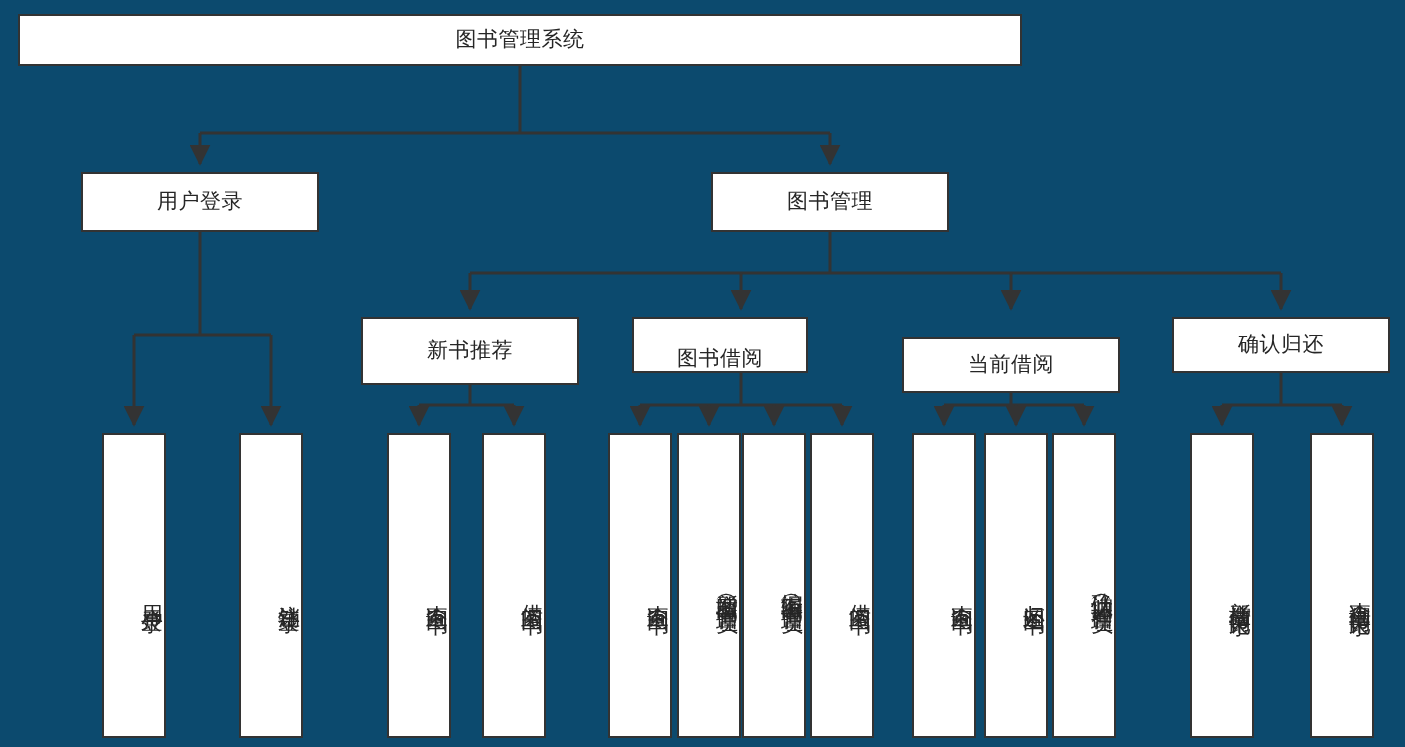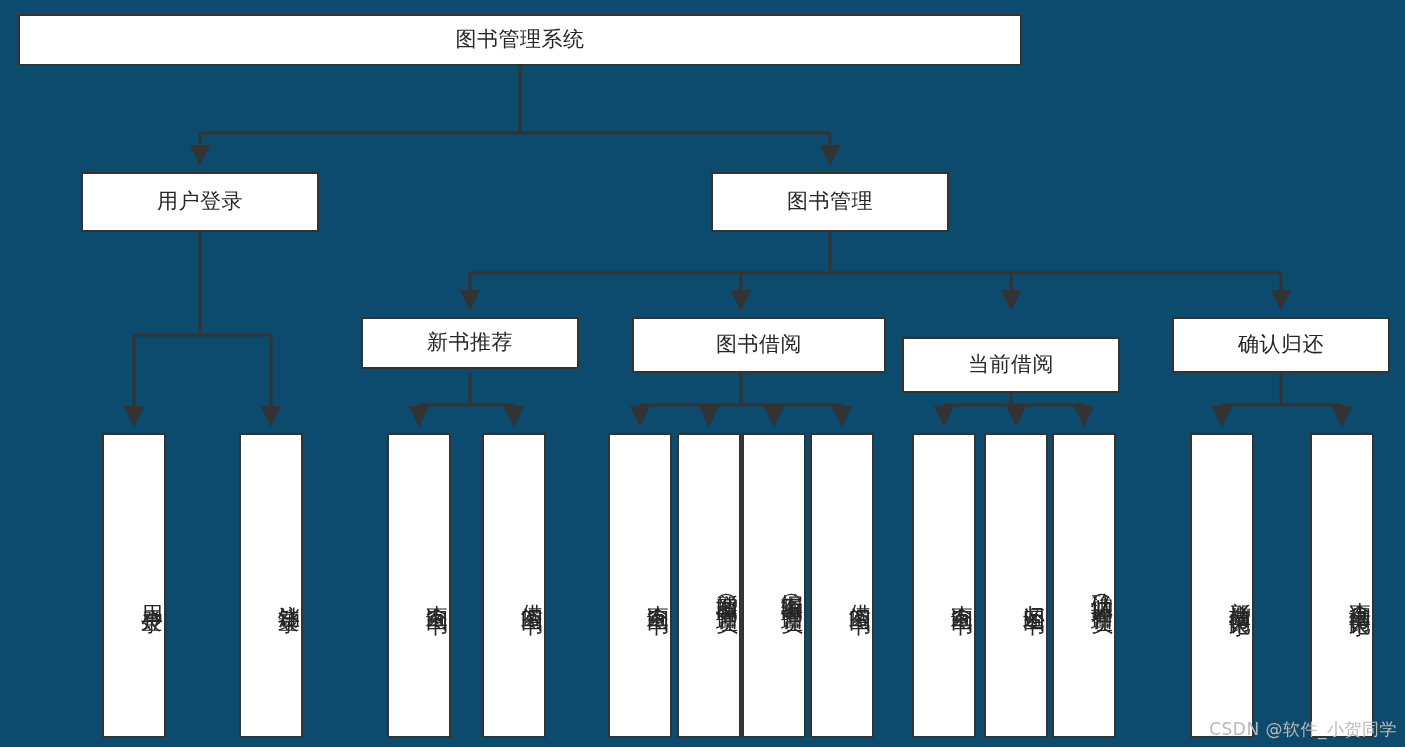--- a/index.html
+++ b/index.html
@@ -117,24 +117,24 @@
 
   <div id="level2-layer">
       <div class="node" style="left: 81px; top: 172px; width: 238px; height: 60px;">
         <span>用户登录</span>
       </div>
       <div class="node" style="left: 711px; top: 172px; width: 238px; height: 60px;">
         <span>图书管理</span>
       </div>
     </div>
   <div id="level3-layer">
-      <div class="node" style="left: 361px; top: 317px; width: 218px; height: 52px;">
+      <div class="node" style="left: 361px; top: 317px; width: 218px; height: 68px;">
         <span>新书推荐</span>
       </div>
-      <div class="node" style="left: 632px; top: 317px; width: 254px; height: 56px;">
+      <div class="node" style="left: 632px; top: 317px; width: 176px; height: 56px; align-items: flex-end;">
         <span>图书借阅</span>
       </div>
       <div class="node" style="left: 902px; top: 317px; width: 218px; height: 56px; margin-top: 20px;">
         <span>当前借阅</span>
       </div>
       <div class="node" style="left: 1172px; top: 317px; width: 218px; height: 56px;">
         <span>确认归还</span>
       </div>
     </div>
   <div id="leaves-layer">
@@ -172,14 +172,13 @@
         <span>确认归还（管理员）</span>
       </div>
       <div class="node vertical" style="left: 1190px; top: 433px; width: 64px; height: 305px;">
         <span>新增借阅记录</span>
       </div>
       <div class="node vertical" style="left: 1310px; top: 433px; width: 64px; height: 305px;">
         <span>查询借阅记录</span>
       </div>
     </div>
 
-  <div class="watermark">CSDN @软件_小贺同学</div>
 </div>
 
 </body></html>

